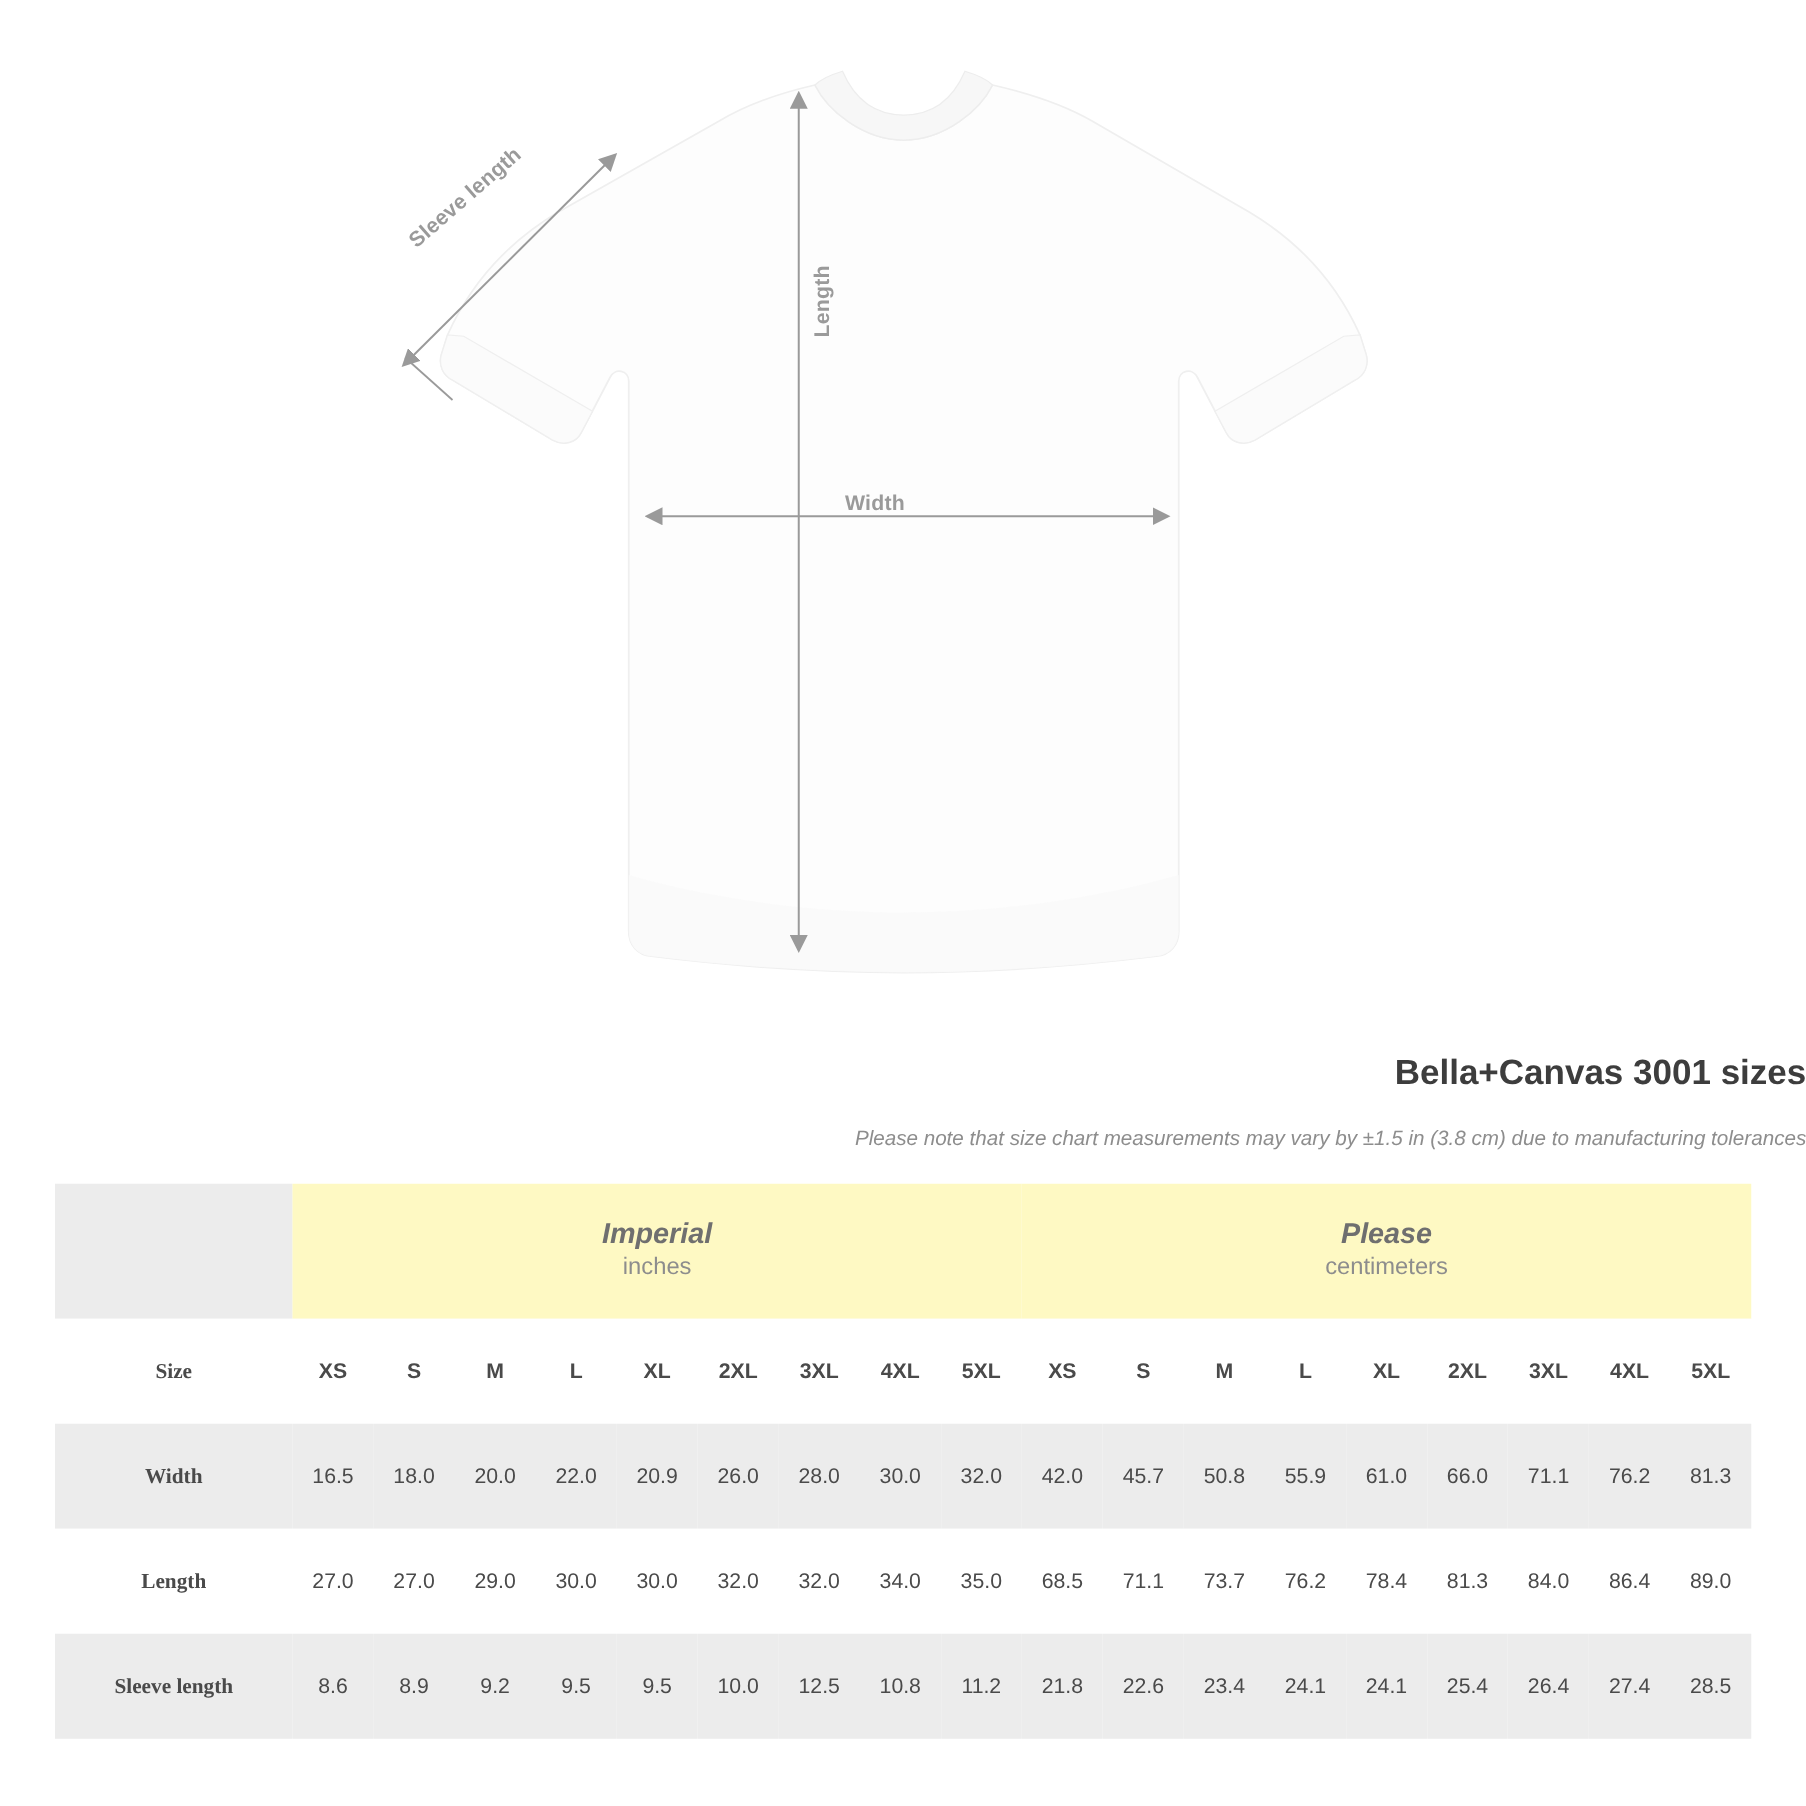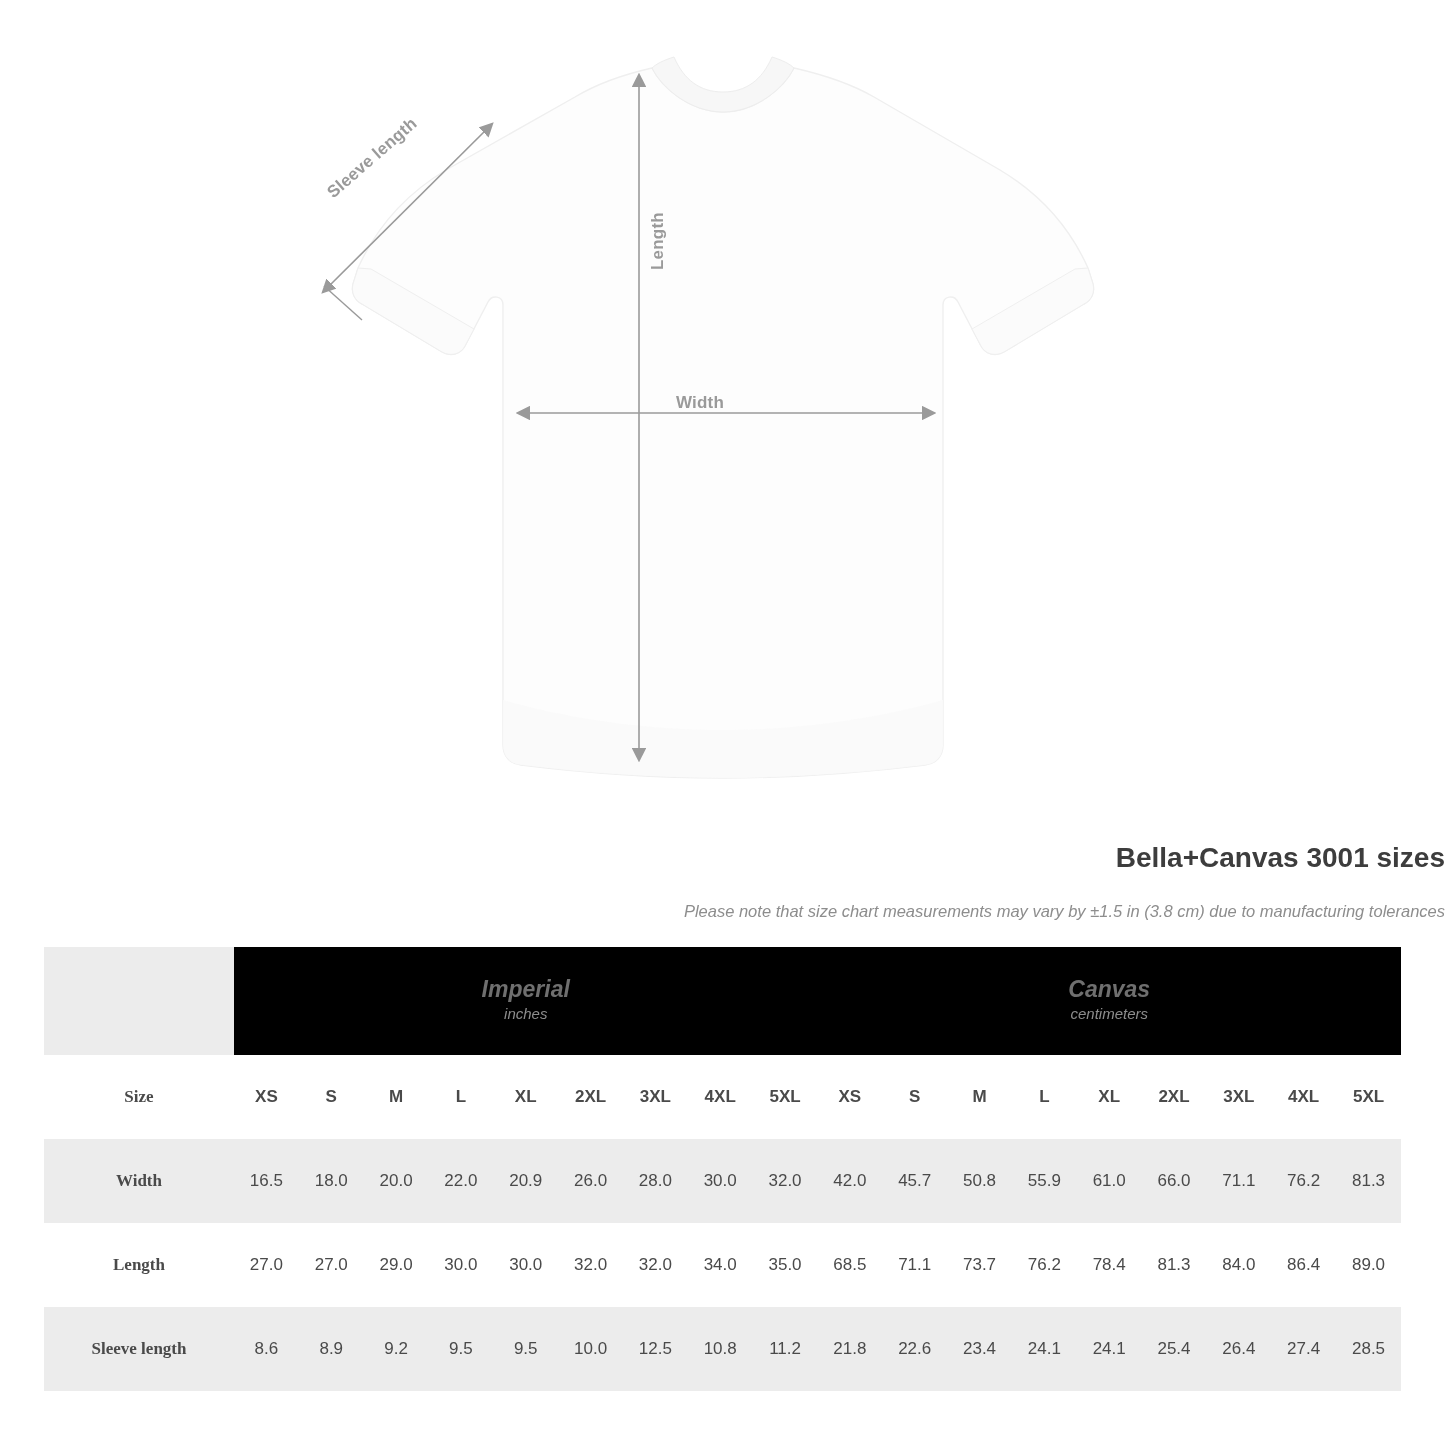--- a/index.html
+++ b/index.html
@@ -82,33 +82,32 @@
   table.size-table td, table.size-table th {
     text-align: center;
     vertical-align: middle;
     font-size: 17px;
     color: #4a4a4a;
     padding: 0;
     height: 84px;
     border: 0;
   }
   .unitcell {
-    background: #000000;
+    background: #fef9c3;
     height: 108px !important;
   }
   .unit-name {
     font-size: 23px;
     font-style: italic;
     font-weight: bold;
     color: #6f6f6f;
     line-height: 1.15;
   }
   .unit-sub {
-    font-size: 15px;
-    font-style: italic;
+    font-size: 19px;
     color: #8d8d8d;
     line-height: 1.6;
   }
   tr.row-head td {
     background: #ffffff;
     font-weight: bold;
     color: #4a4a4a;
     font-size: 17px;
   }
   tr.row-shaded td {
@@ -210,21 +209,21 @@
 <div class="table-wrap">
   <table class="size-table">
     <tbody>
       <tr>
         <td class="unitcell corner-cell first-col"></td>
         <td class="unitcell" colspan="9">
           <div class="unit-name">Imperial</div>
           <div class="unit-sub">inches</div>
         </td>
         <td class="unitcell" colspan="9">
-          <div class="unit-name">Canvas</div>
+          <div class="unit-name">Please</div>
           <div class="unit-sub">centimeters</div>
         </td>
       </tr>
       <tr class="row-head" id="size-header-row">
         <td class="rowlabel first-col">Size</td>
       <td>XS</td>
           <td>S</td>
           <td>M</td>
           <td>L</td>
           <td>XL</td>

